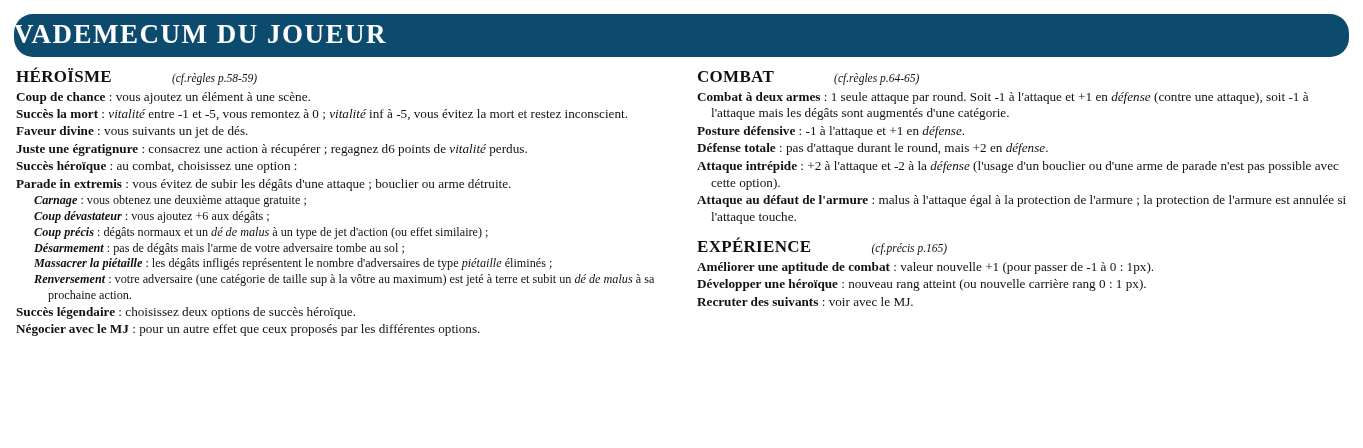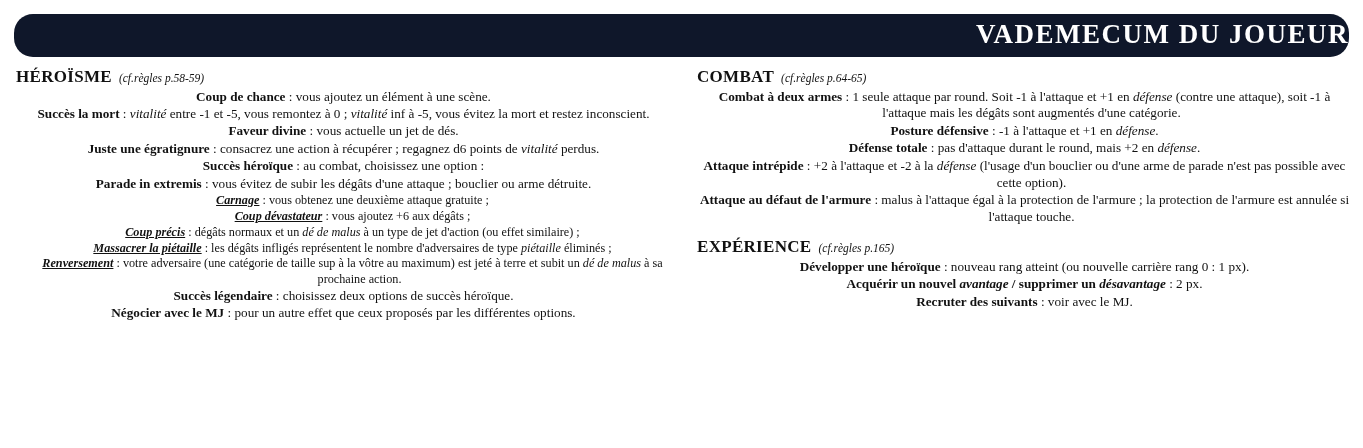--- a/index.html
+++ b/index.html
@@ -16,23 +16,23 @@
   }
   .page {
     position: relative;
     width: 1363px;
     height: 448px;
     box-sizing: border-box;
     padding: 0;
   }
   .title-bar {
     margin: 14px 14px 0 14px;
-    background: #0f172a;
+    background: #0c4a6e;
     color: #ffffff;
-    text-align: right;
+    text-align: left;
     padding: 7px 0 9px 0;
     border-radius: 19px;
   }
   .title-bar .title-text {
     font-family: "Liberation Serif", serif;
     font-size: 27px;
     font-weight: bold;
     letter-spacing: 1.5px;
     font-variant: small-caps;
     line-height: 1;
@@ -49,55 +49,54 @@
   }
   .section-head {
     font-size: 17px;
     font-weight: bold;
     font-variant: small-caps;
     letter-spacing: .3px;
     margin: 0 0 2px 0;
     line-height: 1.15;
     display: flex;
     align-items: baseline;
-    gap: 7px;
+    gap: 16px;
   }
   .section-head .ref {
     font-size: 11.5px;
     font-style: italic;
     font-weight: normal;
     font-variant: normal;
     letter-spacing: 0;
+    margin-left: 44px;
   }
   .entries {
     margin: 0;
     padding: 0;
     list-style: none;
   }
   .entry {
     font-size: 13.2px;
     line-height: 1.28;
     padding-left: 14px;
     text-indent: -14px;
     margin-bottom: 0.5px;
-    text-align: center;
   }
   .entry.sub {
     padding-left: 32px;
     text-indent: -14px;
     font-size: 12.2px;
     line-height: 1.26;
   }
   .entry .lbl {
     font-weight: bold;
   }
   .entry .lbl-i {
     font-weight: bold;
     font-style: italic;
-    text-decoration: underline;
   }
   .entry i {
     font-style: italic;
   }
   .gap-md { height: 11px; }
 </style>
 </head>
 <body>
 
 <div class="page">
@@ -110,27 +109,28 @@
 
     <div class="col">
       <div class="section">
         <div class="section-head">
           <span>HÉROÏSME</span>
           <span class="ref">(cf.règles p.58-59)</span>
         </div>
         <ul class="entries" id="left-entries">
             <li class="entry"><span class="lbl">Coup de chance</span><span> : vous ajoutez un élément à une scène.</span></li>
             <li class="entry"><span class="lbl">Succès la mort</span><span> : <i>vitalité</i> entre -1 et -5, vous remontez à 0 ; <i>vitalité</i> inf à -5, vous évitez la mort et restez inconscient.</span></li>
-            <li class="entry"><span class="lbl">Faveur divine</span><span> : vous actuelle un jet de dés.</span></li>
+            <li class="entry"><span class="lbl">Faveur divine</span><span> : vous suivants un jet de dés.</span></li>
             <li class="entry"><span class="lbl">Juste une égratignure</span><span> : consacrez une action à récupérer ; regagnez d6 points de <i>vitalité</i> perdus.</span></li>
             <li class="entry"><span class="lbl">Succès héroïque</span><span> : au combat, choisissez une option :</span></li>
             <li class="entry"><span class="lbl">Parade in extremis</span><span> : vous évitez de subir les dégâts d'une attaque ; bouclier ou arme détruite.</span></li>
             <li class="entry sub"><span class="lbl-i">Carnage</span><span> : vous obtenez une deuxième attaque gratuite ;</span></li>
             <li class="entry sub"><span class="lbl-i">Coup dévastateur</span><span> : vous ajoutez +6 aux dégâts ;</span></li>
             <li class="entry sub"><span class="lbl-i">Coup précis</span><span> : dégâts normaux et un <i>dé de malus</i> à un type de jet d'action (ou effet similaire) ;</span></li>
+            <li class="entry sub"><span class="lbl-i">Désarmement</span><span> : pas de dégâts mais l'arme de votre adversaire tombe au sol ;</span></li>
             <li class="entry sub"><span class="lbl-i">Massacrer la piétaille</span><span> : les dégâts infligés représentent le nombre d'adversaires de type <i>piétaille</i> éliminés ;</span></li>
             <li class="entry sub"><span class="lbl-i">Renversement</span><span> : votre adversaire (une catégorie de taille sup à la vôtre au maximum) est jeté à terre et subit un <i>dé de malus</i> à sa prochaine action.</span></li>
             <li class="entry"><span class="lbl">Succès légendaire</span><span> : choisissez deux options de succès héroïque.</span></li>
             <li class="entry"><span class="lbl">Négocier avec le MJ</span><span> : pour un autre effet que ceux proposés par les différentes options.</span></li>
           </ul>
       </div>
     </div>
 
     <div class="col">
       <div class="section">
@@ -145,24 +145,24 @@
             <li class="entry"><span class="lbl">Attaque intrépide</span><span> : +2 à l'attaque et -2 à la <i>défense</i> (l'usage d'un bouclier ou d'une arme de parade n'est pas possible avec cette option).</span></li>
             <li class="entry"><span class="lbl">Attaque au défaut de l'armure</span><span> : malus à l'attaque égal à la protection de l'armure ; la protection de l'armure est annulée si l'attaque touche.</span></li>
           </ul>
       </div>
 
       <div class="gap-md"></div>
 
       <div class="section">
         <div class="section-head">
           <span>EXPÉRIENCE</span>
-          <span class="ref">(cf.règles p.165)</span>
+          <span class="ref">(cf.précis p.165)</span>
         </div>
         <ul class="entries" id="experience-entries">
+            <li class="entry"><span class="lbl">Améliorer une aptitude de combat</span><span> : valeur nouvelle +1 (pour passer de -1 à 0 : 1px).</span></li>
             <li class="entry"><span class="lbl">Développer une héroïque</span><span> : nouveau rang atteint (ou nouvelle carrière rang 0 : 1 px).</span></li>
-            <li class="entry"><span class="lbl">Acquérir un nouvel <i>avantage</i> / supprimer un <i>désavantage</i></span><span> : 2 px.</span></li>
             <li class="entry"><span class="lbl">Recruter des suivants</span><span> : voir avec le MJ.</span></li>
           </ul>
       </div>
     </div>
 
   </div>
 </div>
 
 </body></html>

